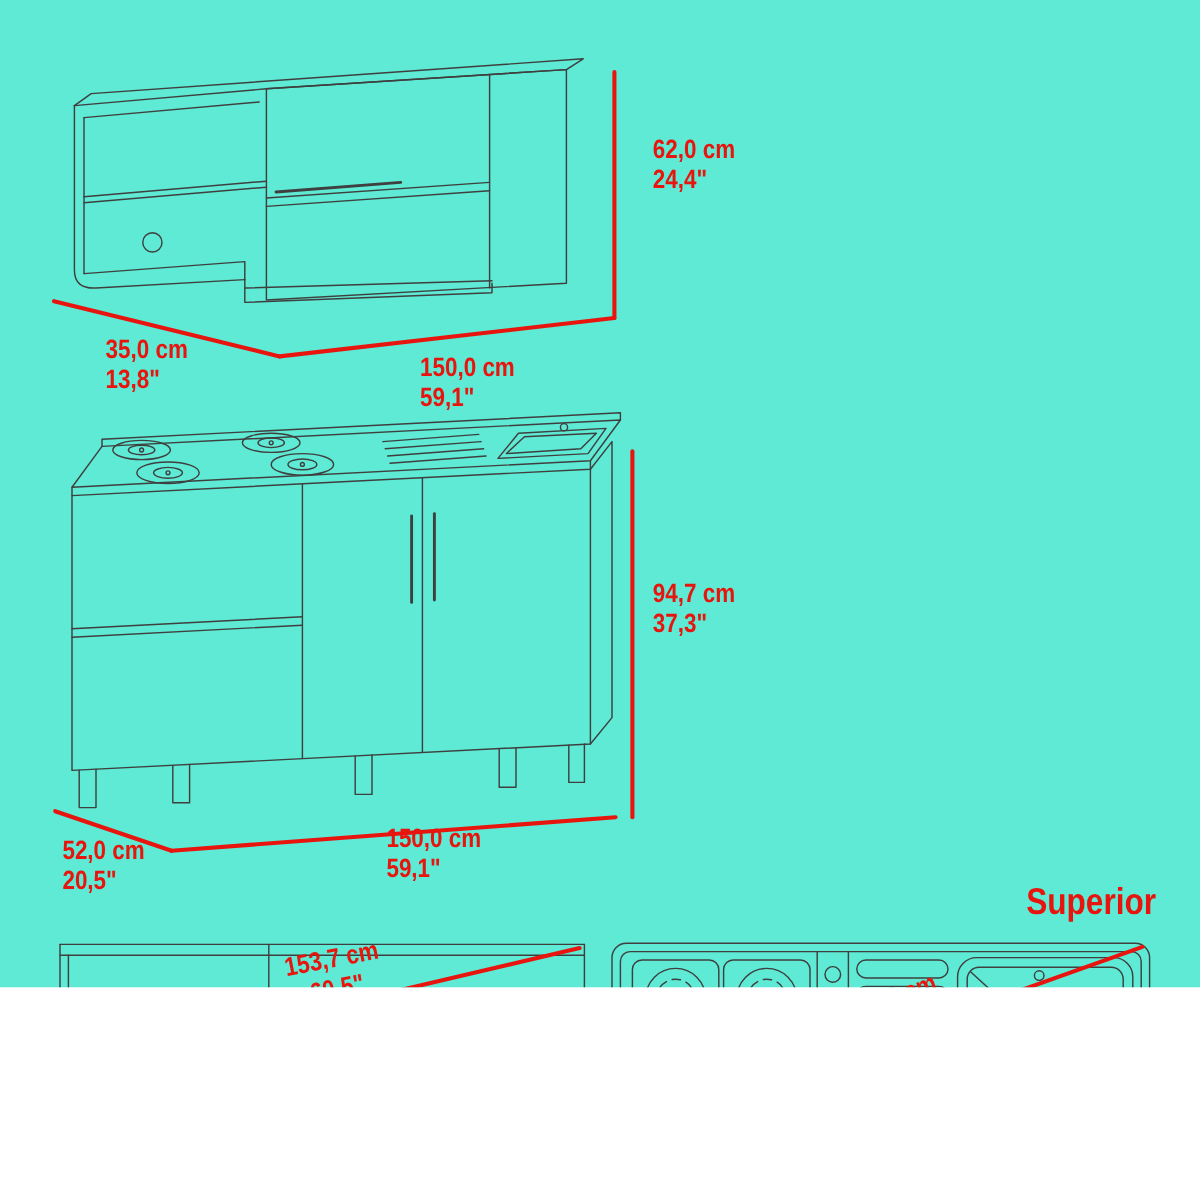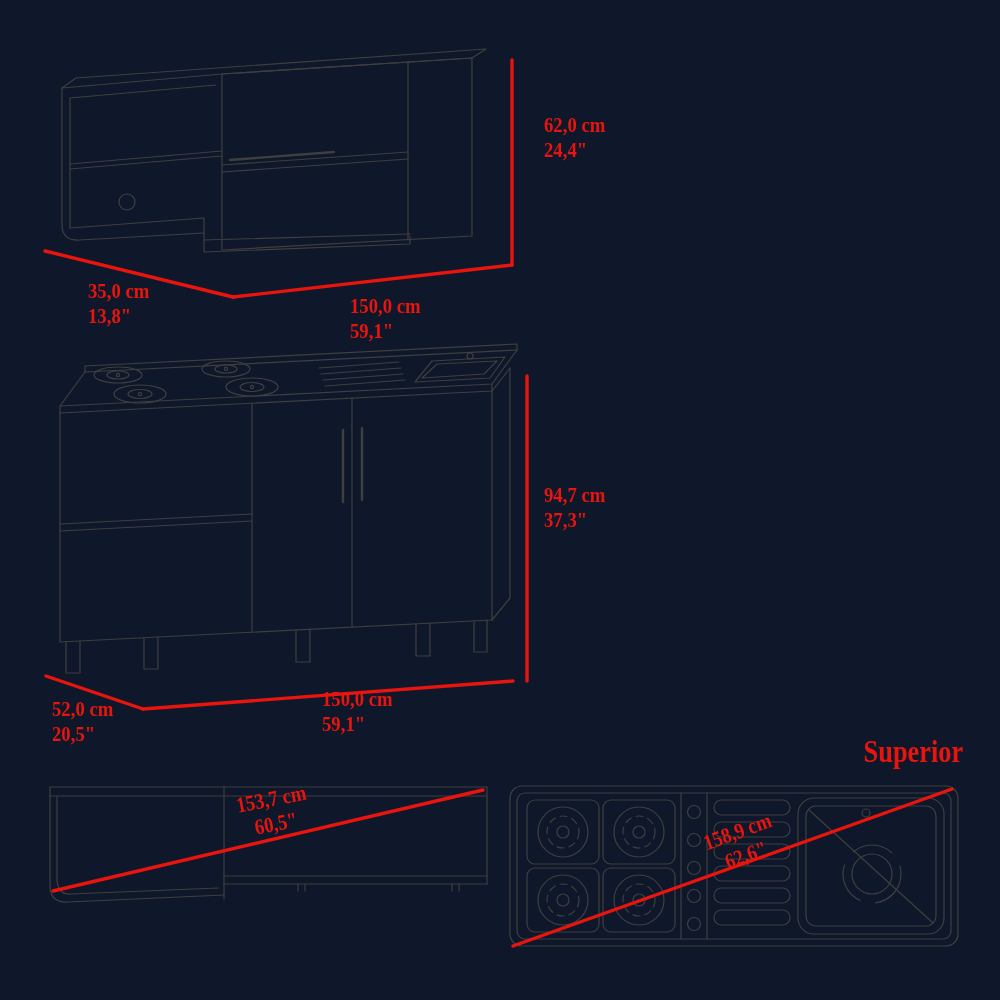--- a/index.html
+++ b/index.html
@@ -1,18 +1,18 @@
 <!DOCTYPE html>
 <html style="--accent: #e8150e; --ink: #3f3f3f;"><head>
 <meta charset="utf-8">
 <style>
   :root { --accent:#e8150e; --ink:#3f3f3f; }
   html,body{margin:0;padding:0;background:#fff;}
-  .canvas{position:relative;width:1000px;height:1000px;background:#0f172a;overflow:hidden;
-          font-family:Liberation Serif, serif;}
+  .canvas{position:relative;width:1000px;height:823px;background:#5eead4;overflow:hidden;
+          font-family:Liberation Sans, sans-serif;}
   svg.art{position:absolute;left:0;top:0;}
   .ink{stroke:var(--ink);stroke-width:1.2;fill:none;stroke-linecap:round;stroke-linejoin:round;}
   .ink-thick{stroke:var(--ink);stroke-width:2.4;fill:none;stroke-linecap:round;}
   .red-line{stroke:var(--accent);stroke-width:3.4;fill:none;stroke-linecap:round;}
   .dim-label{position:absolute;color:var(--accent);font-weight:bold;font-size:22px;
              line-height:25px;transform:scaleX(0.85);transform-origin:left top;white-space:nowrap;}
   .dim-label span{display:block;}
   .dim-label.rot{transform-origin:center center;text-align:center;}
   .view-label{position:absolute;color:var(--accent);font-weight:bold;font-size:31px;
               transform:scaleX(0.85);transform-origin:right top;white-space:nowrap;}

